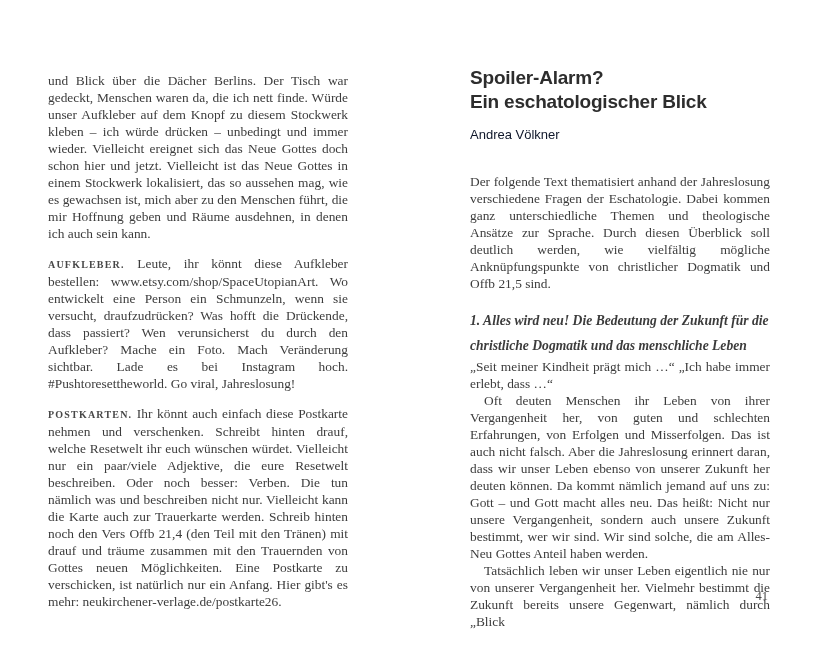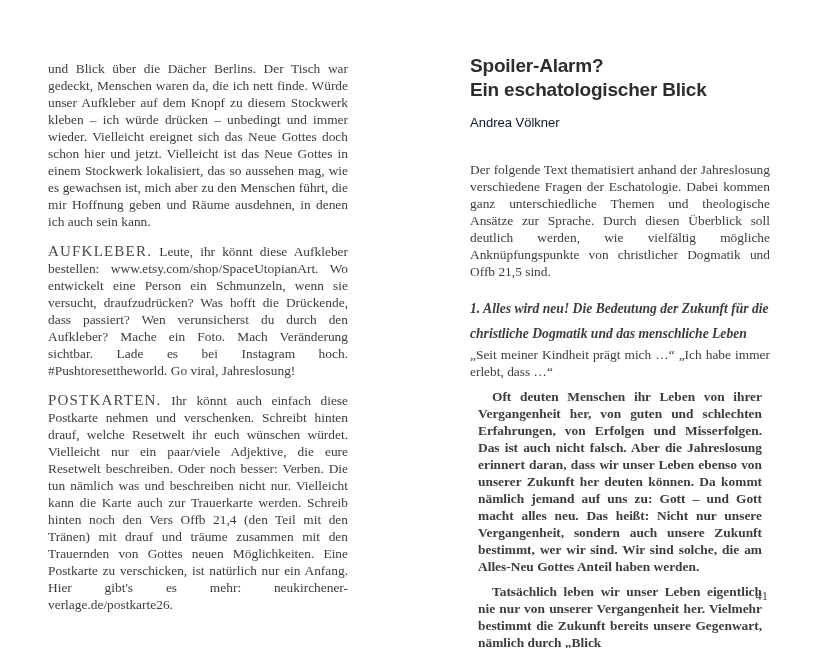--- a/index.html
+++ b/index.html
@@ -11,37 +11,38 @@
     position: relative;
     width: 836px;
     height: 648px;
     background: #ffffff;
     overflow: hidden;
     font-family: "Liberation Serif", serif;
     color: #3c3c3c;
   }
   .page-column {
     position: absolute;
-    top: 0;
+    top: 12px;
   }
   .col-left  { left: 48px;  width: 300px; }
   .col-right { left: 470px; width: 300px; }
 
   
   .body-copy p {
     font-size: 13.4px;
     line-height: 17px;
     text-align: justify;
     margin: 0 0 13px 0;
     color: #3c3c3c;
   }
   .lead-caps {
-    font-size: 15px;
+    font-size: 10px;
     letter-spacing: 1.2px;
     color: #474747;
+    font-weight: bold;
   }
   .left-body { margin-top: 60px; }
 
   
   .article-title {
     margin-top: 54px;
     font-family: "Liberation Sans", sans-serif;
     font-weight: 700;
     font-size: 19px;
     line-height: 24px;
@@ -62,23 +63,22 @@
     font-size: 13.6px;
     line-height: 25px;
     margin: 16px 0 0 0;
     text-align: left;
     color: #3c3c3c;
   }
   .quote-para {
     margin: 0 !important;
   }
   .flow-para {
-    margin: 8px !important;
+    margin: 0 !important;
     text-indent: 14px;
-    font-weight: bold;
   }
 
   
   .page-number {
     position: absolute;
     top: 589px;
     font-size: 12.5px;
     color: #474747;
     text-align: right;
     box-sizing: border-box;

